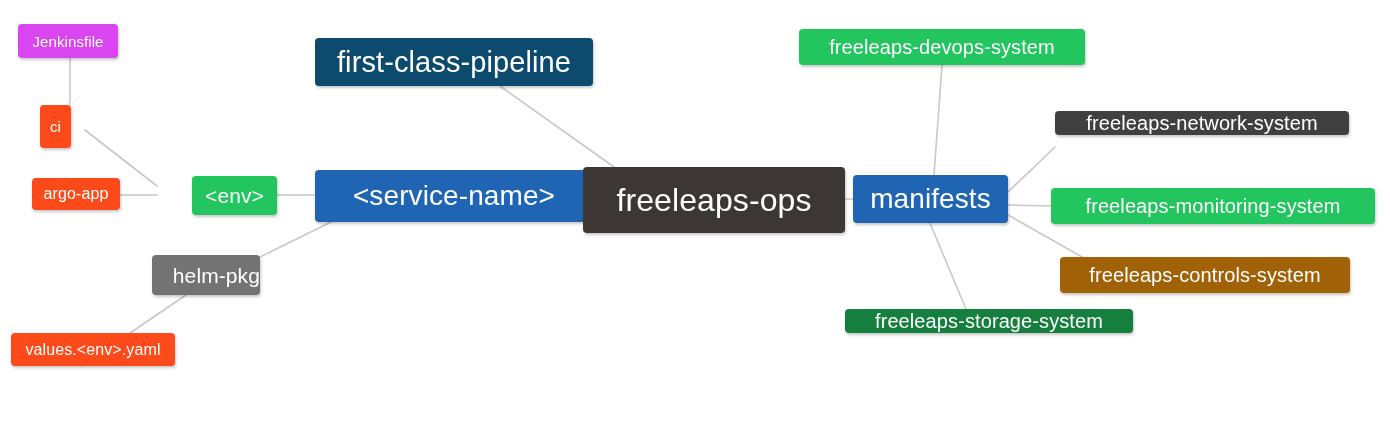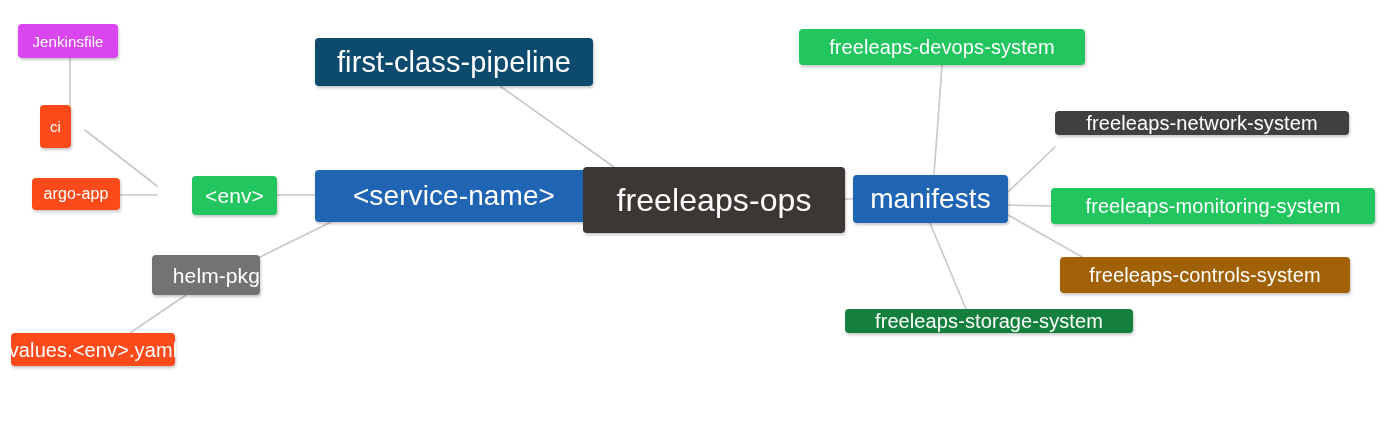--- a/index.html
+++ b/index.html
@@ -70,21 +70,21 @@
       </div>
       <div class="node" style="left: 32px; top: 178px; width: 88px; height: 32px; background: rgb(252, 74, 26); font-size: 16px;">
         <span>argo-app</span>
       </div>
       <div class="node" style="left: 157px; top: 176px; width: 85px; height: 39px; background: rgb(34, 197, 94); font-size: 21px; margin-left: 35px;">
         <span>&lt;env&gt;</span>
       </div>
       <div class="node" style="left: 152px; top: 255px; width: 108px; height: 40px; background: #737373; font-size: 21px; justify-content: flex-end;">
         <span>helm-pkg</span>
       </div>
-      <div class="node" style="left: 11px; top: 333px; width: 164px; height: 33px; background: rgb(252, 74, 26); font-size: 20px;">
+      <div class="node" style="left: 11px; top: 333px; width: 164px; height: 33px; background: rgb(252, 74, 26); font-size: 16px;">
         <span>values.&lt;env&gt;.yaml</span>
       </div>
       <div class="node" style="left: 315px; top: 38px; width: 278px; height: 48px; background: #0c4a6e; font-size: 29px;">
         <span>first-class-pipeline</span>
       </div>
       <div class="node" style="left: 315px; top: 170px; width: 278px; height: 52px; background: rgb(32, 101, 180); font-size: 28px;">
         <span>&lt;service-name&gt;</span>
       </div>
       <div class="node" style="left: 583px; top: 167px; width: 262px; height: 66px; background: rgb(60, 55, 52); font-size: 32px;">
         <span>freeleaps-ops</span>

